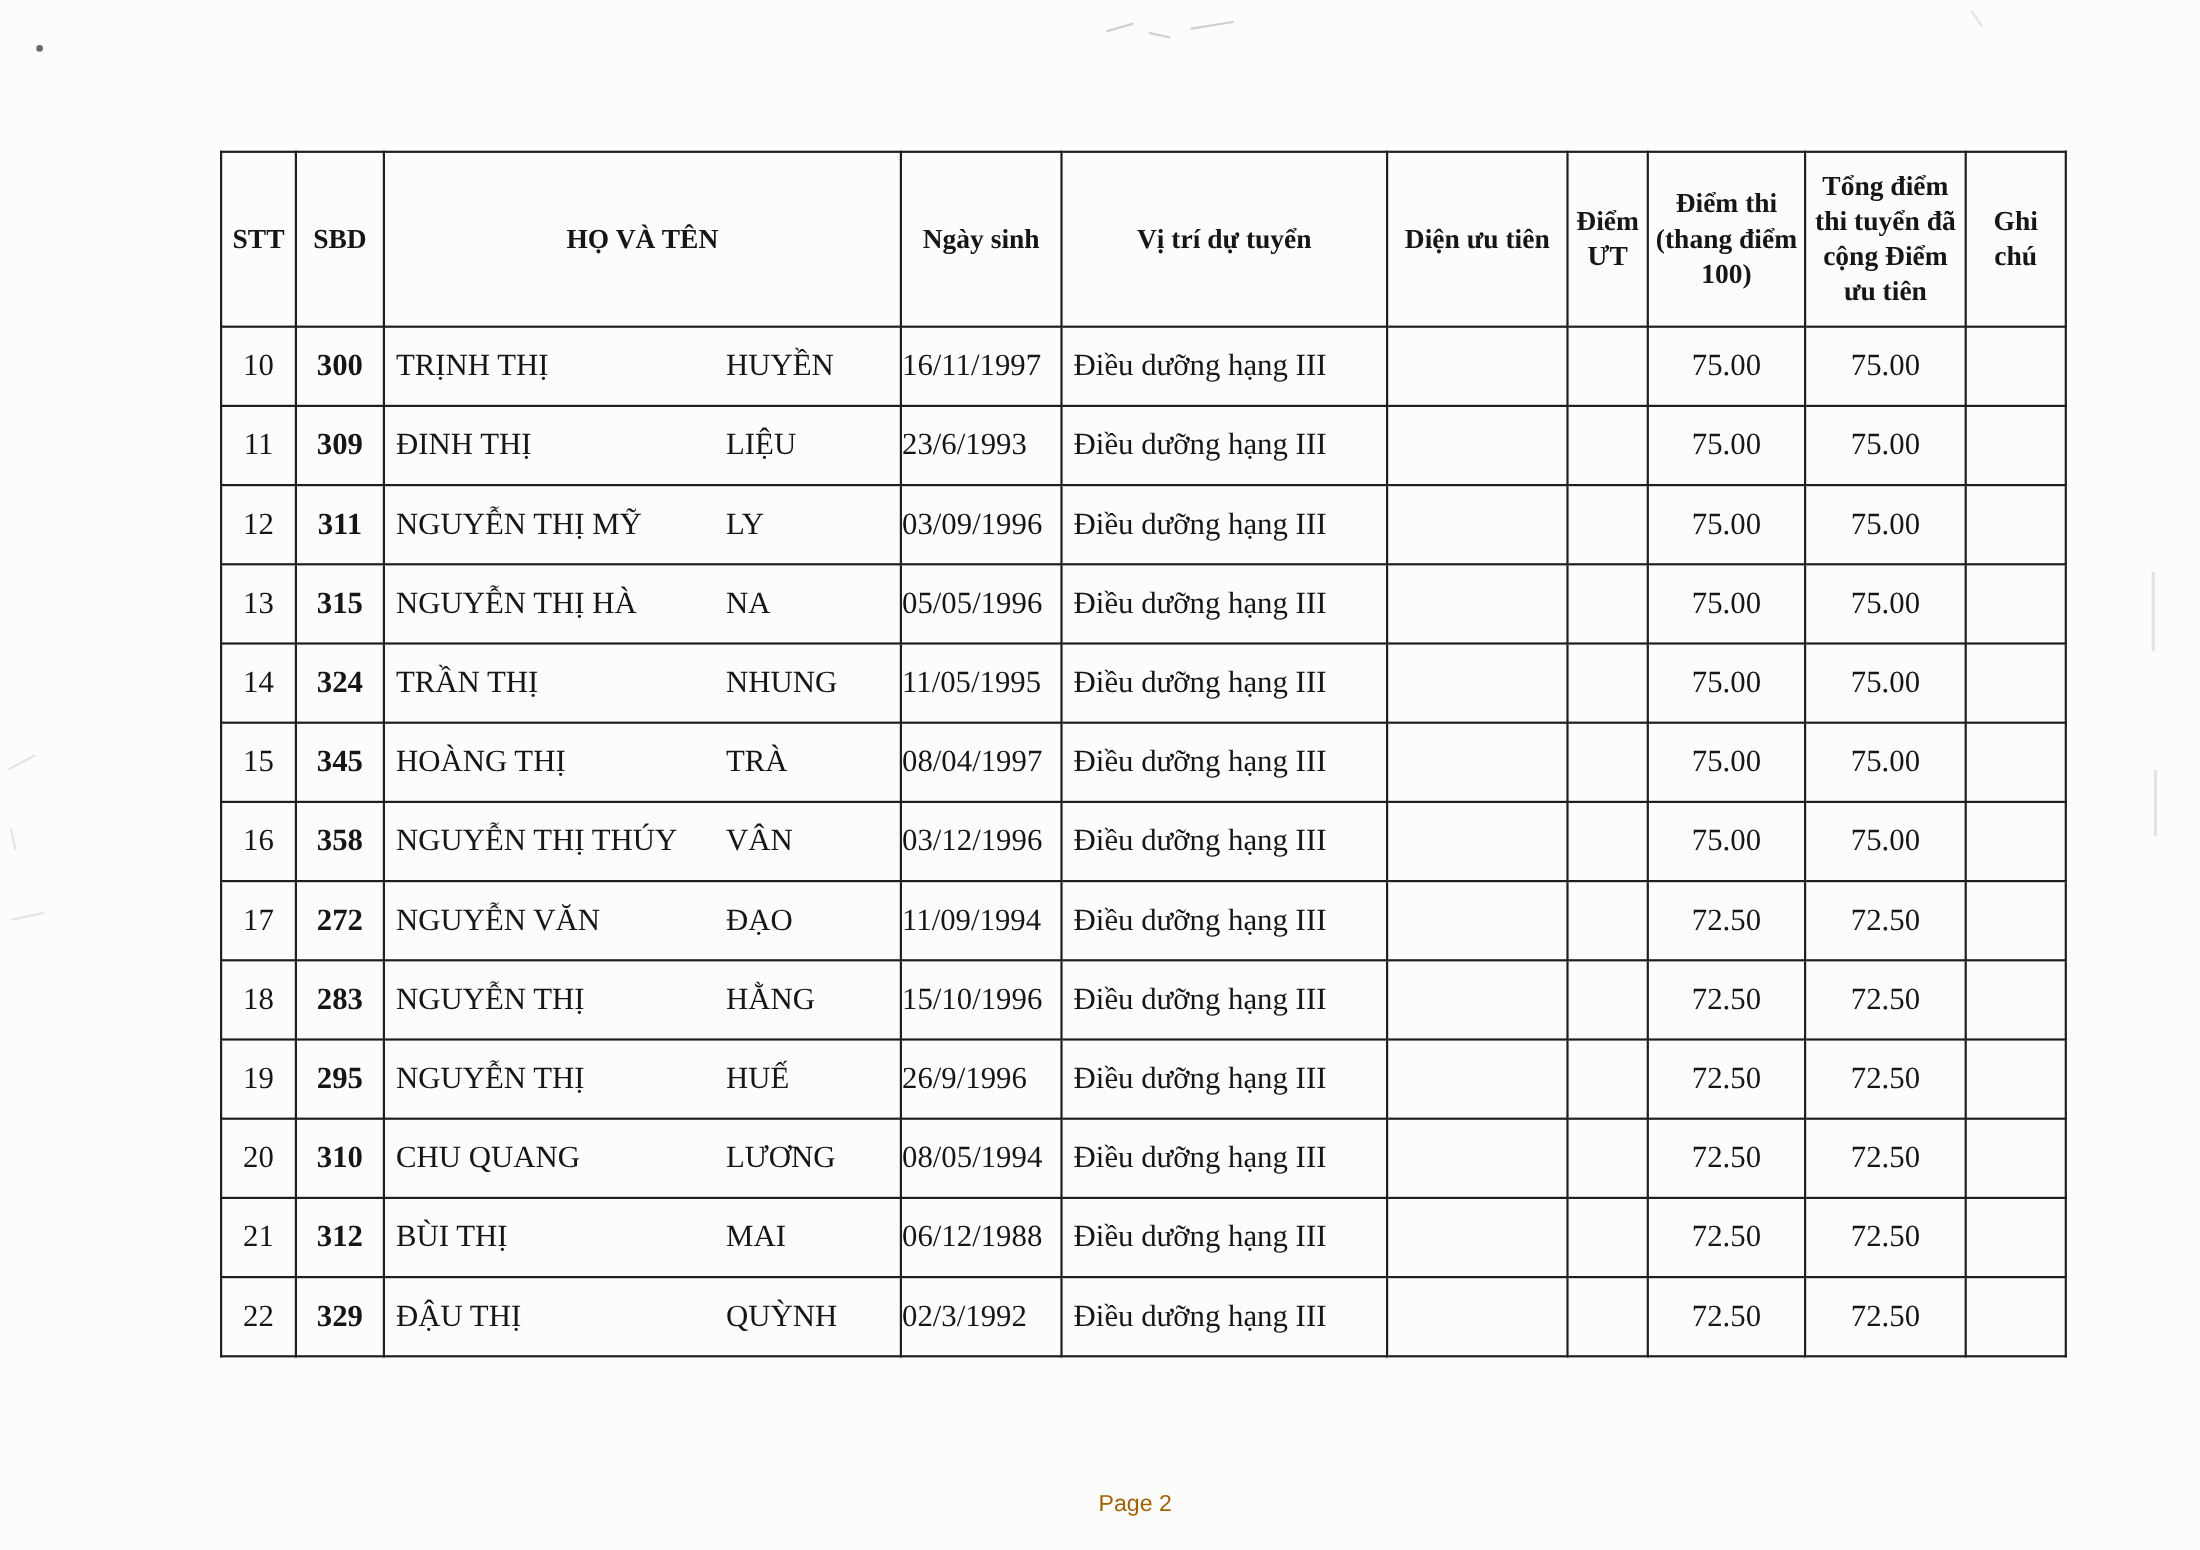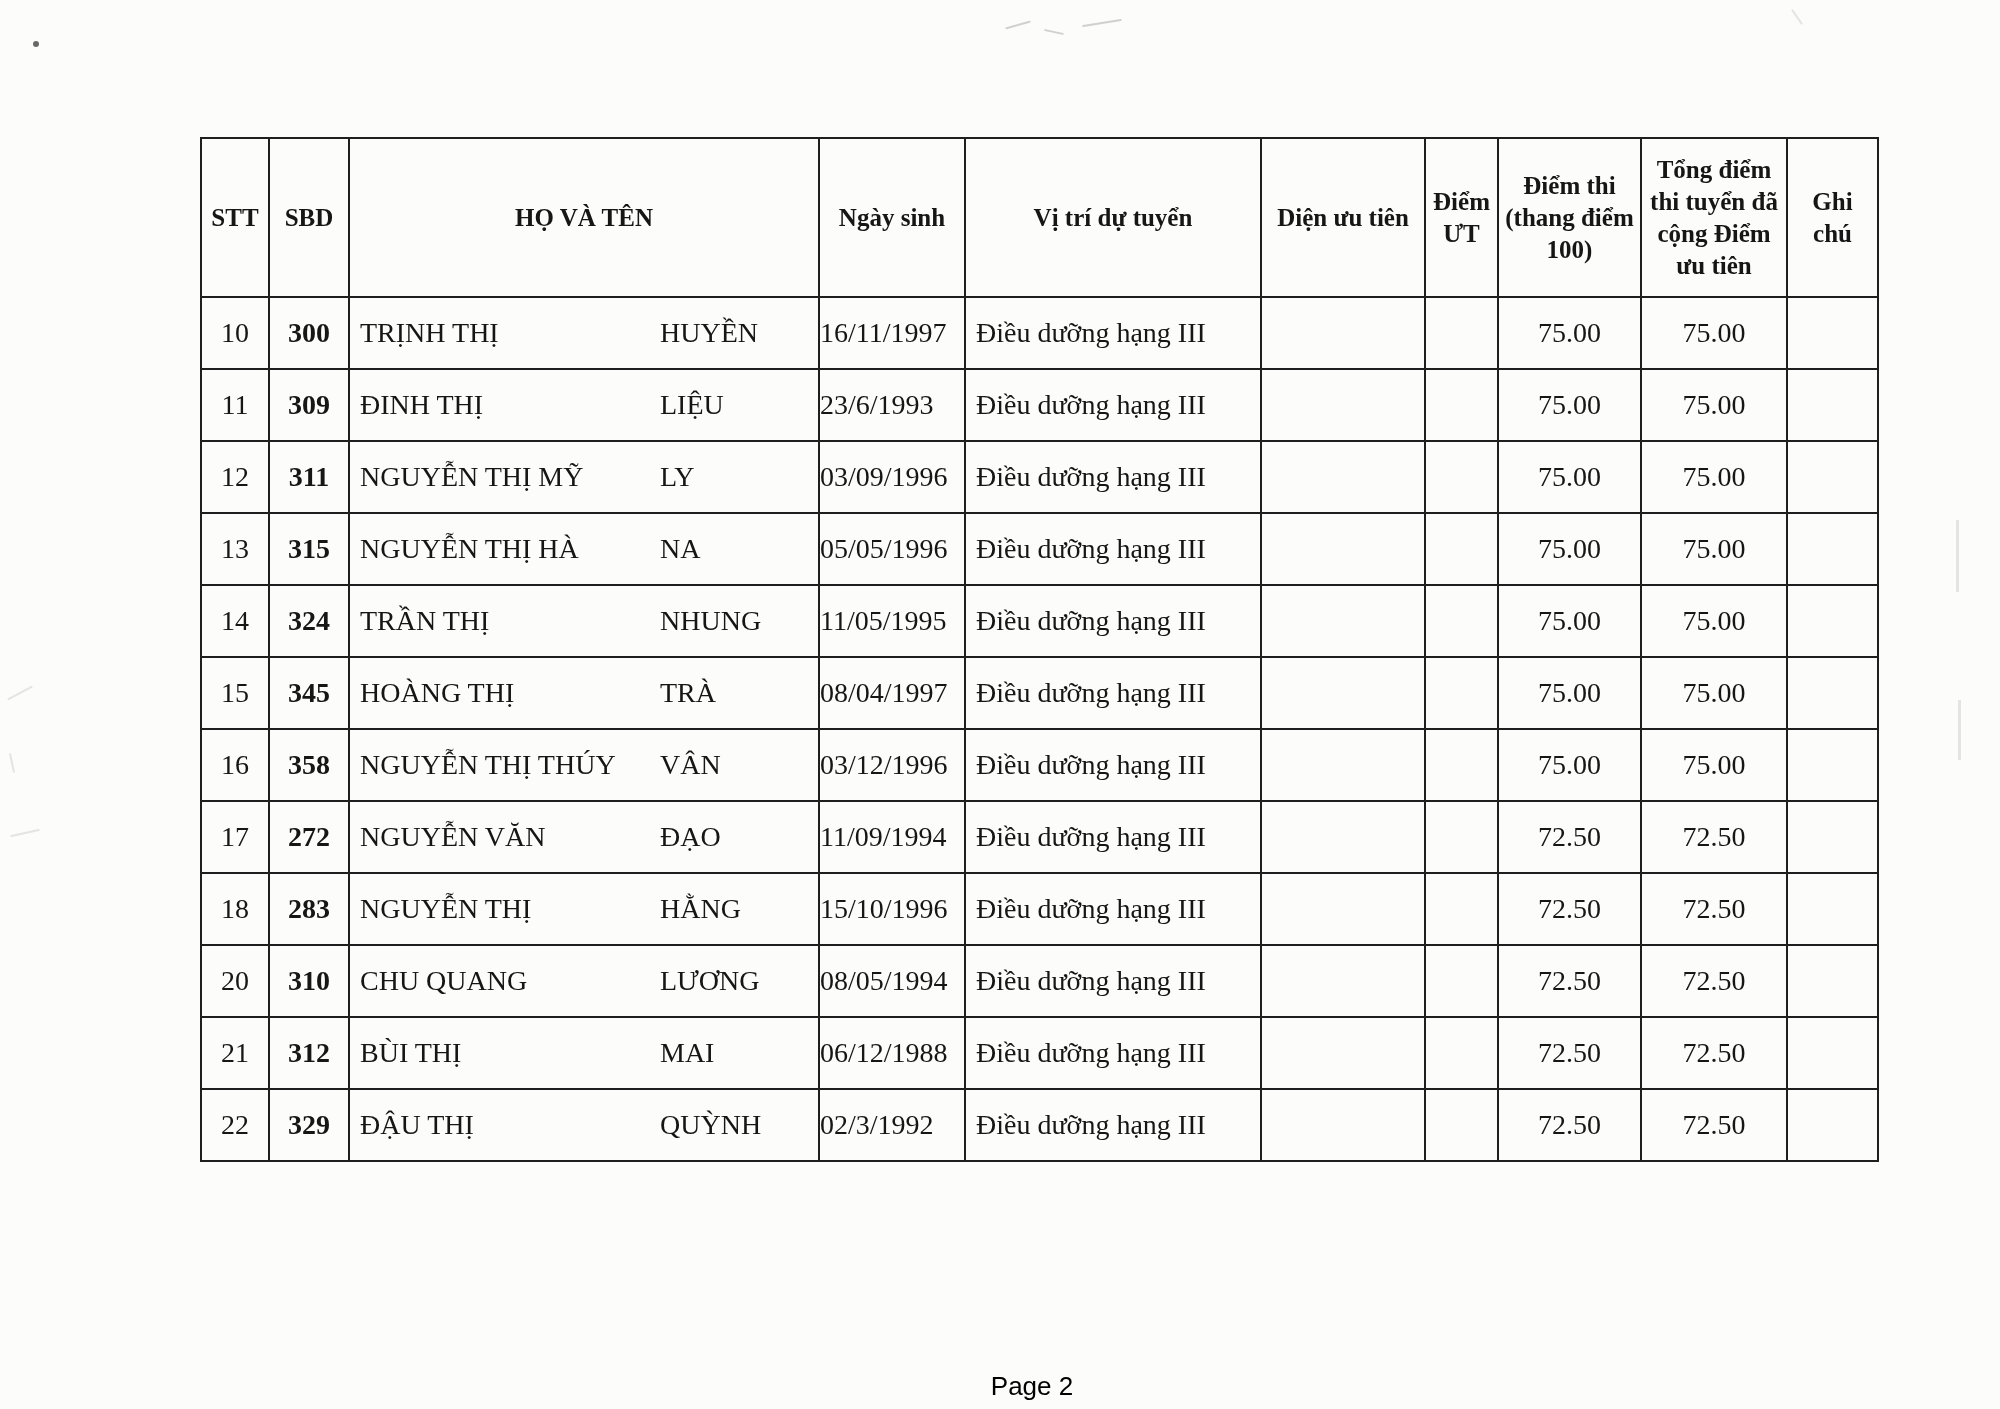--- a/index.html
+++ b/index.html
@@ -50,23 +50,22 @@
   .c-name .fname { white-space: nowrap; font-family: Liberation Serif, serif; }
   .c-dob   { padding-left: 0; white-space: nowrap; }
   .c-pos   { padding-left: 10px; white-space: nowrap; }
   .c-score, .c-total { text-align: center; }
   .page-footer {
     position: absolute;
     top: 1356px;
     left: 1032px;
     transform: translateX(-50%);
     font-family: "Liberation Sans", "DejaVu Sans", sans-serif;
-    font-size: 26px;
-    color: #000000;
-    margin-top: 15px;
+    font-size: 21px;
+    color: #a16207;
   }
   
   .artifact { position: absolute; pointer-events: none; }
   .mark { background: #b9b9b9; height: 2px; opacity: 0.65; border-radius: 2px; }
   .mark-light { background: #cfcfcf; opacity: 0.55; }
   .dot {
     left: 33px; top: 41px; width: 6px; height: 6px;
     background: #4e4e4e; border-radius: 50%; opacity: 0.85;
   }
 </style>
@@ -242,20 +241,34 @@
       </td>
       <td class="c-dob">15/10/1996</td>
       <td class="c-pos">Điều dưỡng hạng III</td>
       <td class="c-pri"></td>
       <td class="c-ut"></td>
       <td class="c-score">72.50</td>
       <td class="c-total">72.50</td>
       <td class="c-note"></td>
     </tr>
 
+    <tr>
+      <td class="c-stt">19</td>
+      <td class="c-sbd">295</td>
+      <td class="c-name">
+        <span class="lname">NGUYỄN THỊ</span><span class="fname">HUẾ</span>
+      </td>
+      <td class="c-dob">26/9/1996</td>
+      <td class="c-pos">Điều dưỡng hạng III</td>
+      <td class="c-pri"></td>
+      <td class="c-ut"></td>
+      <td class="c-score">72.50</td>
+      <td class="c-total">72.50</td>
+      <td class="c-note"></td>
+    </tr>
 
     <tr>
       <td class="c-stt">20</td>
       <td class="c-sbd">310</td>
       <td class="c-name">
         <span class="lname">CHU QUANG</span><span class="fname">LƯƠNG</span>
       </td>
       <td class="c-dob">08/05/1994</td>
       <td class="c-pos">Điều dưỡng hạng III</td>
       <td class="c-pri"></td>

